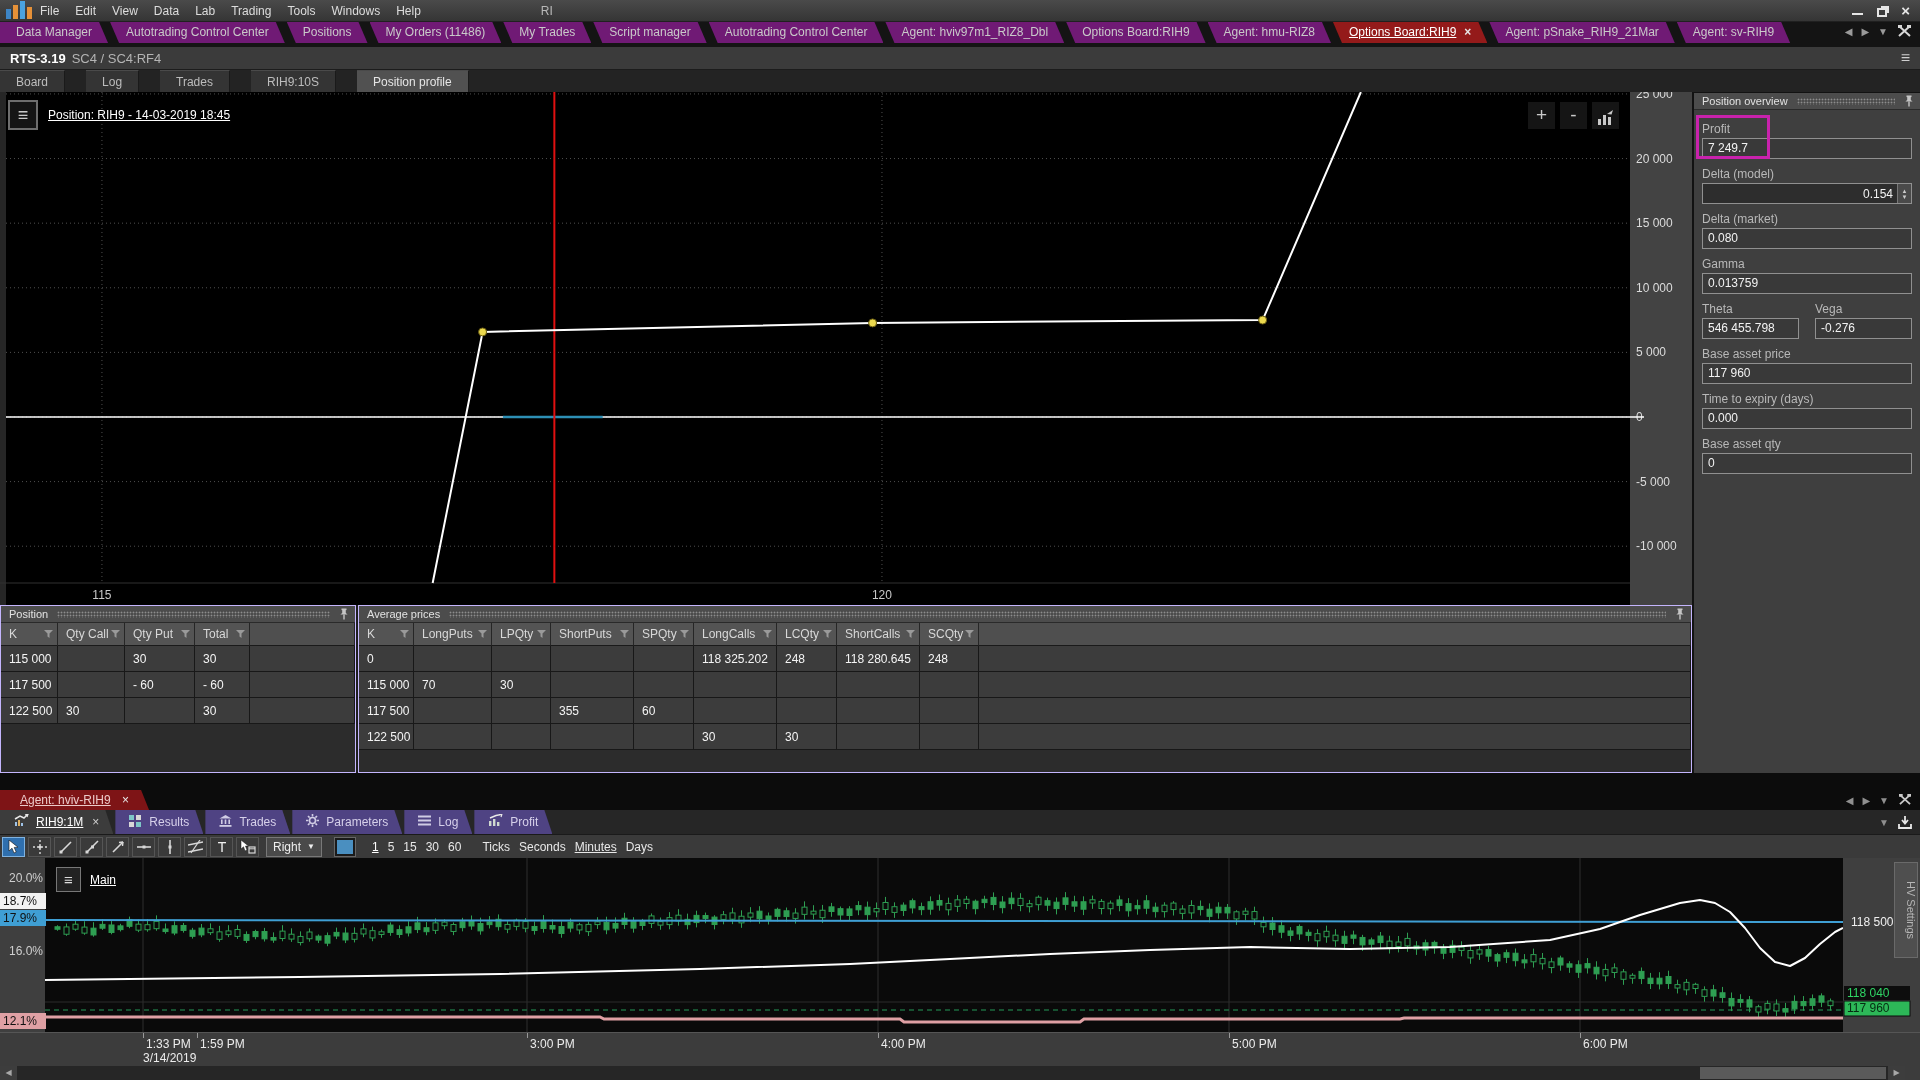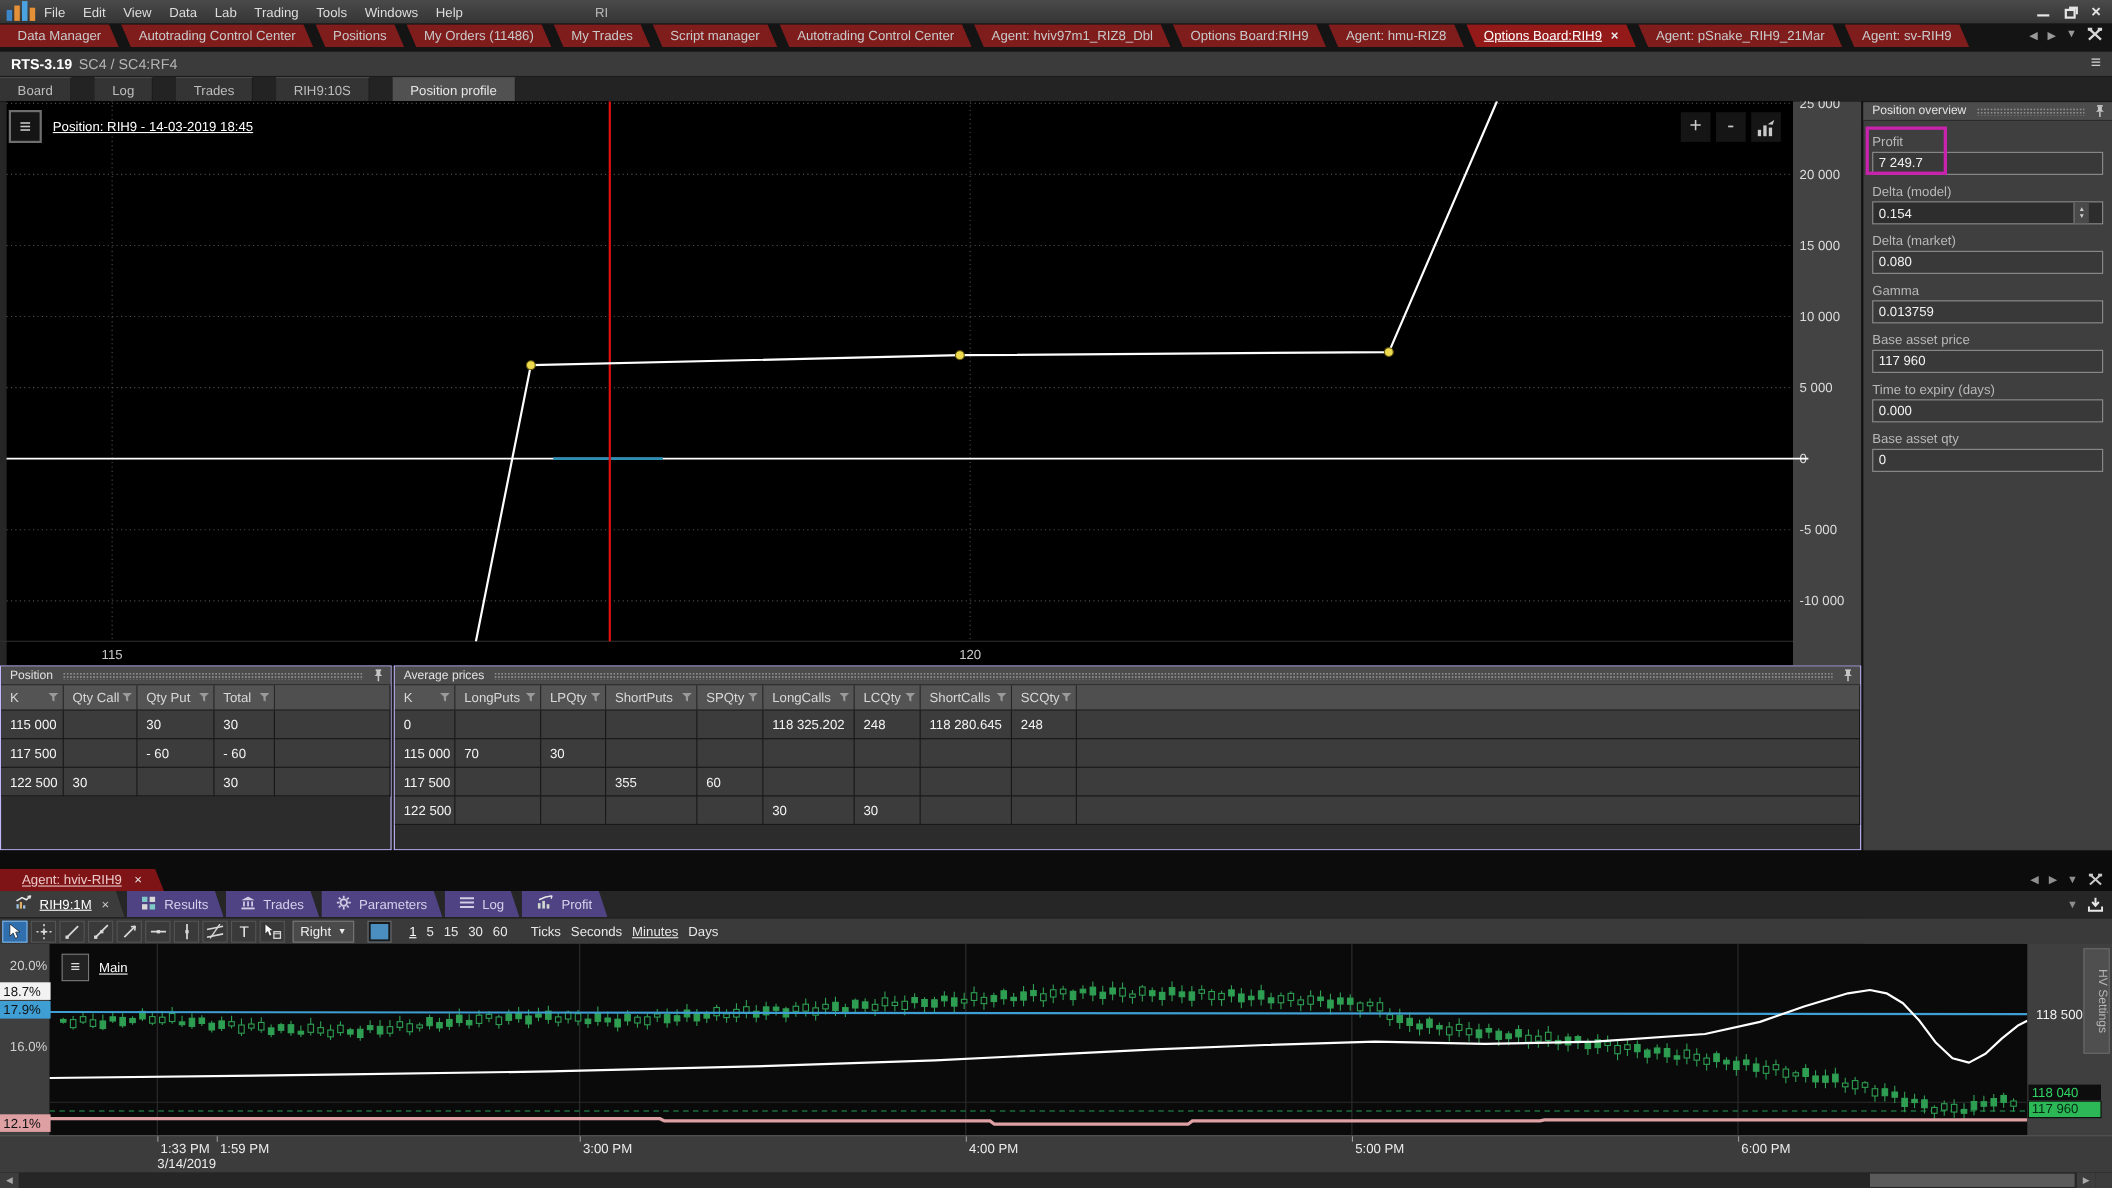--- a/index.html
+++ b/index.html
@@ -20,21 +20,21 @@
   .wc { width:13px; height:11px; position:relative; display:inline-block; }
   .wc-min { border-bottom:2px solid #e6e6e6; height:9px; width:11px; }
   .wc-rest { border:2px solid #e6e6e6; width:10px; height:9px; box-shadow:3px -3px 0 -1px #e6e6e6; margin-top:3px;}
   .wc-close { color:#e6e6e6; font-size:15px; line-height:11px; width:auto; font-weight:bold;}
 
   
   #maintabs { position:absolute; left:0; top:22px; width:1920px; height:25px; background:#141414;
     display:flex; align-items:flex-start; }
   #maintabs-list { display:flex; height:21px; }
   .mtab { position:relative; height:21px; line-height:21px; color:#c9c9c9; padding:0 16px;
-    background:#7f1d1d; clip-path:polygon(0 0, calc(100% - 9px) 0, 100% 100%, 9px 100%);
+    background:#701a75; clip-path:polygon(0 0, calc(100% - 9px) 0, 100% 100%, 9px 100%);
     margin-right:2px; white-space:nowrap; cursor:pointer; }
   .mtab:first-child { clip-path:polygon(0 0, calc(100% - 9px) 0, 100% 100%, 0 100%); }
   .mtab.active { background:#941a1a; color:#fff; }
   .mtab.active .mtab-label { text-decoration:underline; }
   .mtab .tab-close { margin-left:8px; color:#e8e8e8; font-weight:bold; cursor:pointer; }
   #maintabs-right { margin-left:auto; display:flex; align-items:center; gap:9px; padding:3px 8px 0 0; color:#9a9a9a; font-size:10px; }
 
   
   #titlebar { position:absolute; left:0; top:47px; width:1920px; height:23px; background:#3b3b3b;
     display:flex; align-items:center; padding-left:10px; border-bottom:1px solid #1c1c1c; }
@@ -62,21 +62,21 @@
   #overview { position:absolute; left:1692px; top:92px; width:228px; height:790px; background:#3f3f3f;
     border-left:2px solid #121212; border-top:1px solid #121212; }
   .panel-title { height:17px; background:#4c4c4c; display:flex; align-items:center; padding:0 6px 0 8px;
     color:#e2e2e2; font-size:11px; border-bottom:1px solid #2a2a2a; }
   .panel-title .dots { flex:1; height:7px; margin:0 9px;
     background-image:radial-gradient(#8d8d8d 0.8px, transparent 1.1px); background-size:3px 3px; }
   #overview-fields { padding:4px 0 0 0; }
   .ov-label { color:#b8b8b8; margin:8px 0 2px 8px; }
   .ov-input { margin:0 8px 0 8px; height:21px; background:#393939; border:1px solid #909090;
     color:#f2f2f2; padding:2px 5px; }
-  .ov-input.spin { background:#2d2d2d; display:flex; justify-content:space-between; align-items:center; padding-right:12px; }
+  .ov-input.spin { background:#2d2d2d; display:flex; justify-content:flex-end; align-items:center; padding-right:0; }
   .ov-input.spin .val { margin-right:4px; }
   .spinner { width:14px; height:19px; background:#4a4a4a; border-left:1px solid #777;
     display:flex; flex-direction:column; align-items:center; justify-content:center; font-size:6px; color:#ccc; cursor:pointer;}
   .half-row { display:flex; } .half-row > div { width:50%; }
   #magenta-box { position:absolute; left:2px; top:22px; width:74px; height:44px;
     border:3px solid #c922ad; pointer-events:none; }
 
   
   .tpanel { position:absolute; top:605px; height:168px; background:#2c2c2c; border:1px solid #c4b5fd; }
   #pos-panel { left:0; width:356px; } #avg-panel { left:358px; width:1334px; }
@@ -279,20 +279,30 @@
         <div class="ov-input">7 249.7</div>
         <div class="ov-label">Delta (model)</div>
         <div class="ov-input spin">
           <span class="val">0.154</span>
           <span class="spinner">▲<br>▼</span>
         </div>
         <div class="ov-label">Delta (market)</div>
         <div class="ov-input">0.080</div>
         <div class="ov-label">Gamma</div>
         <div class="ov-input">0.013759</div>
+        <div class="half-row">
+          <div>
+            <div class="ov-label">Theta</div>
+            <div class="ov-input">546 455.798</div>
+          </div>
+          <div>
+            <div class="ov-label">Vega</div>
+            <div class="ov-input">-0.276</div>
+          </div>
+        </div>
         <div class="ov-label">Base asset price</div>
         <div class="ov-input">117 960</div>
         <div class="ov-label">Time to expiry (days)</div>
         <div class="ov-input">0.000</div>
         <div class="ov-label">Base asset qty</div>
         <div class="ov-input">0</div>
       </div>
     <div id="magenta-box"></div>
   </div>
 

